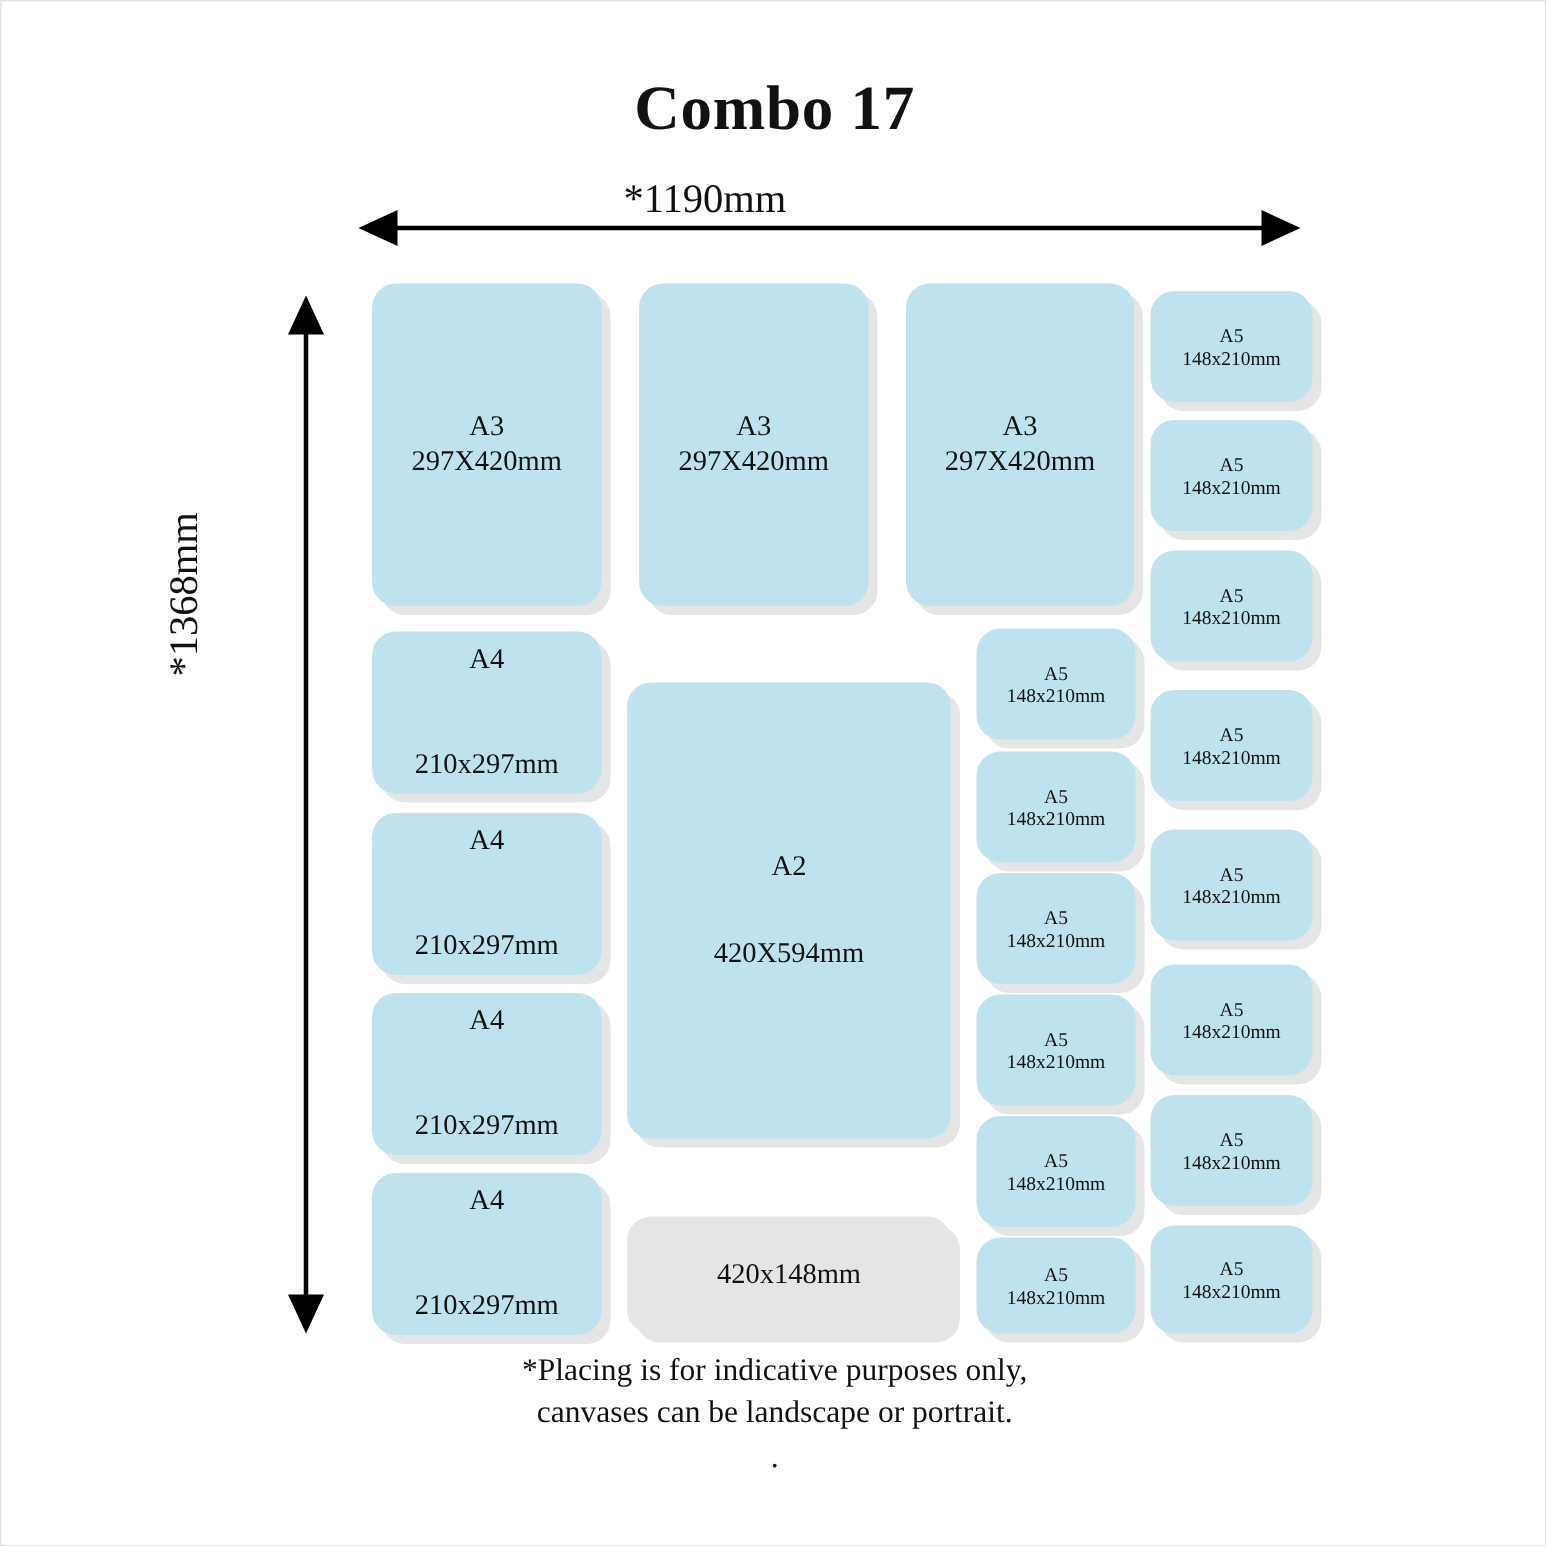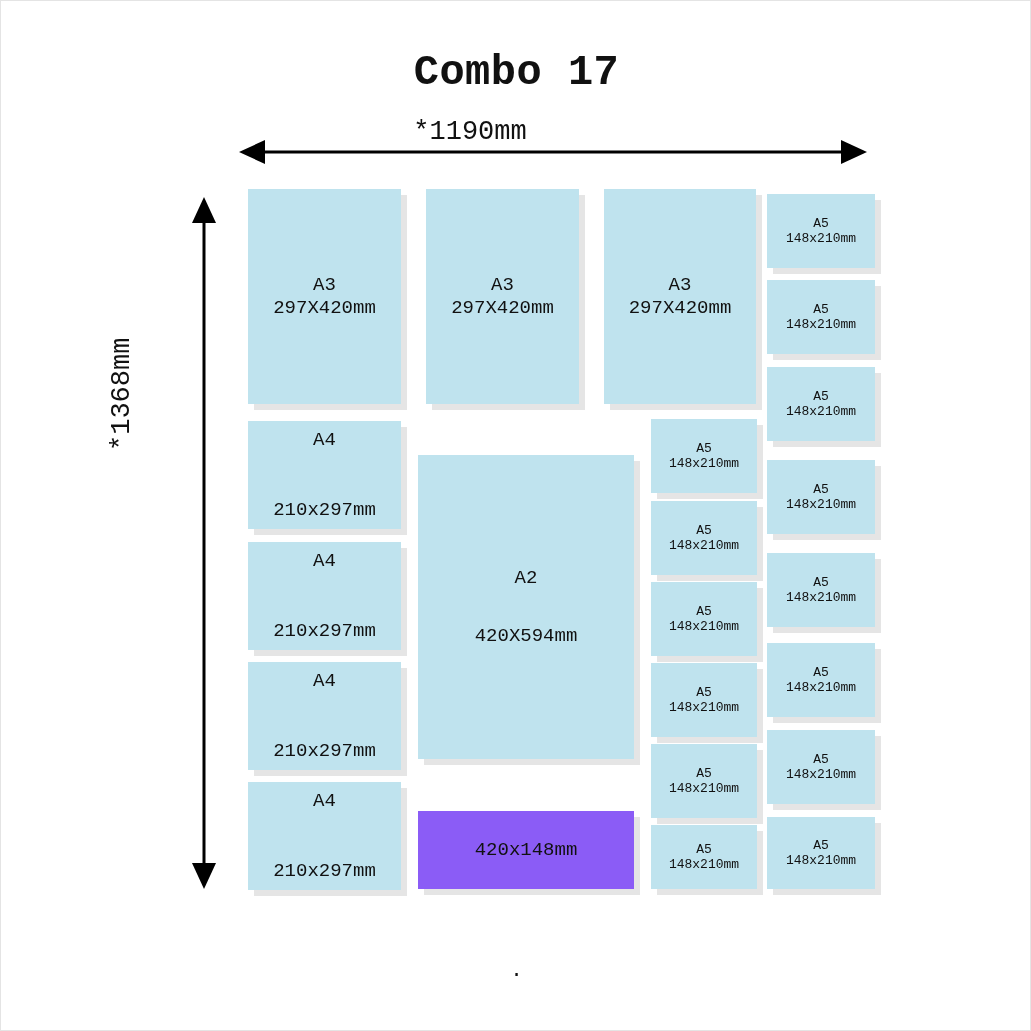--- a/index.html
+++ b/index.html
@@ -7,21 +7,21 @@
     padding: 0;
     background: #ffffff;
   }
   #page {
     position: relative;
     width: 1031px;
     height: 1031px;
     background: #ffffff;
     border: 1px solid #e4e4e4;
     box-sizing: border-box;
-    font-family: Liberation Mono, monospace;
+    font-family: Liberation Serif, serif;
     overflow: hidden;
   }
 
   
   #title {
     position: absolute;
     left: 0;
     top: 48px;
     width: 1031px;
     text-align: center;
@@ -74,20 +74,21 @@
     background: #bfe3ee;
     box-shadow: 6px 6px 0 0 rgba(0,0,0,0.10);
     display: flex;
     flex-direction: column;
     align-items: center;
     justify-content: center;
     box-sizing: border-box;
     color: #111111;
     text-align: center;
     line-height: 1.18;
+    border-radius: 16px;
   }
   .tile .ln1 { display: block; }
   .tile .ln2 { display: block; }
   .size-lg { font-size: 19px; }
   .size-md { font-size: 19px; gap: 48px; }
   .size-sm { font-size: 13px; }
 
   
   #footnote {
     position: absolute;
@@ -158,21 +159,21 @@
         <span class="ln2">210x297mm</span>
       </div>
       <div class="tile size-md" style="left: 247px; top: 781px; width: 153px; height: 108px; background: rgb(191, 227, 238);">
         <span class="ln1">A4</span>
         <span class="ln2">210x297mm</span>
       </div>
       <div class="tile size-lg" style="left: 417px; top: 454px; width: 216px; height: 304px; background: rgb(191, 227, 238); gap: 36px;">
         <span class="ln1">A2</span>
         <span class="ln2">420X594mm</span>
       </div>
-      <div class="tile size-lg" style="left: 417px; top: 810px; width: 216px; height: 78px; background: #8b5cf6;">
+      <div class="tile size-lg" style="left: 417px; top: 810px; width: 216px; height: 78px; background: #e5e5e5;">
         <span class="ln2">420x148mm</span>
       </div>
       <div class="tile size-sm" style="left: 650px; top: 418px; width: 106px; height: 74px; background: rgb(191, 227, 238);">
         <span class="ln1">A5</span>
         <span class="ln2">148x210mm</span>
       </div>
       <div class="tile size-sm" style="left: 650px; top: 500px; width: 106px; height: 74px; background: rgb(191, 227, 238);">
         <span class="ln1">A5</span>
         <span class="ln2">148x210mm</span>
       </div>
@@ -219,15 +220,19 @@
       <div class="tile size-sm" style="left: 766px; top: 729px; width: 108px; height: 74px; background: rgb(191, 227, 238);">
         <span class="ln1">A5</span>
         <span class="ln2">148x210mm</span>
       </div>
       <div class="tile size-sm" style="left: 766px; top: 816px; width: 108px; height: 72px; background: rgb(191, 227, 238);">
         <span class="ln1">A5</span>
         <span class="ln2">148x210mm</span>
       </div>
     </div>
 
+  <div id="footnote">
+    <span>*Placing is for indicative purposes only,</span><br>
+    <span>canvases can be landscape or portrait.</span>
+  </div>
   <div id="footnote-dot">.</div>
 
 </div>
 
 </body></html>

